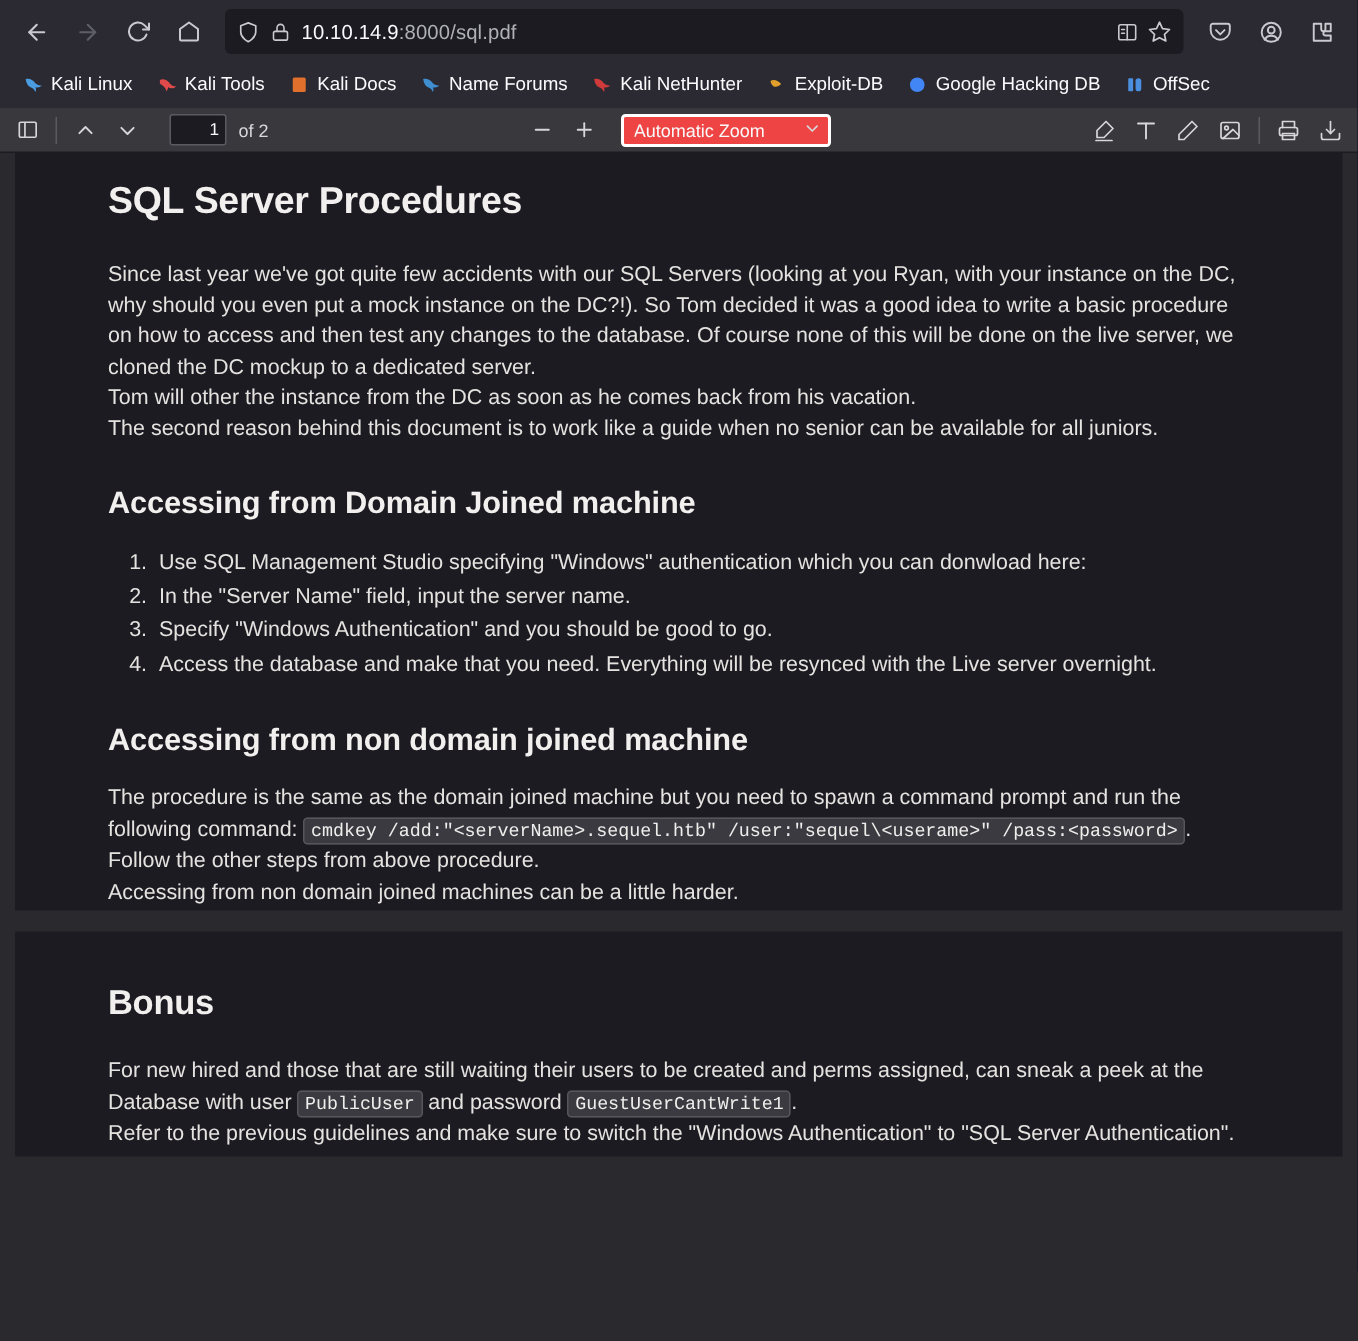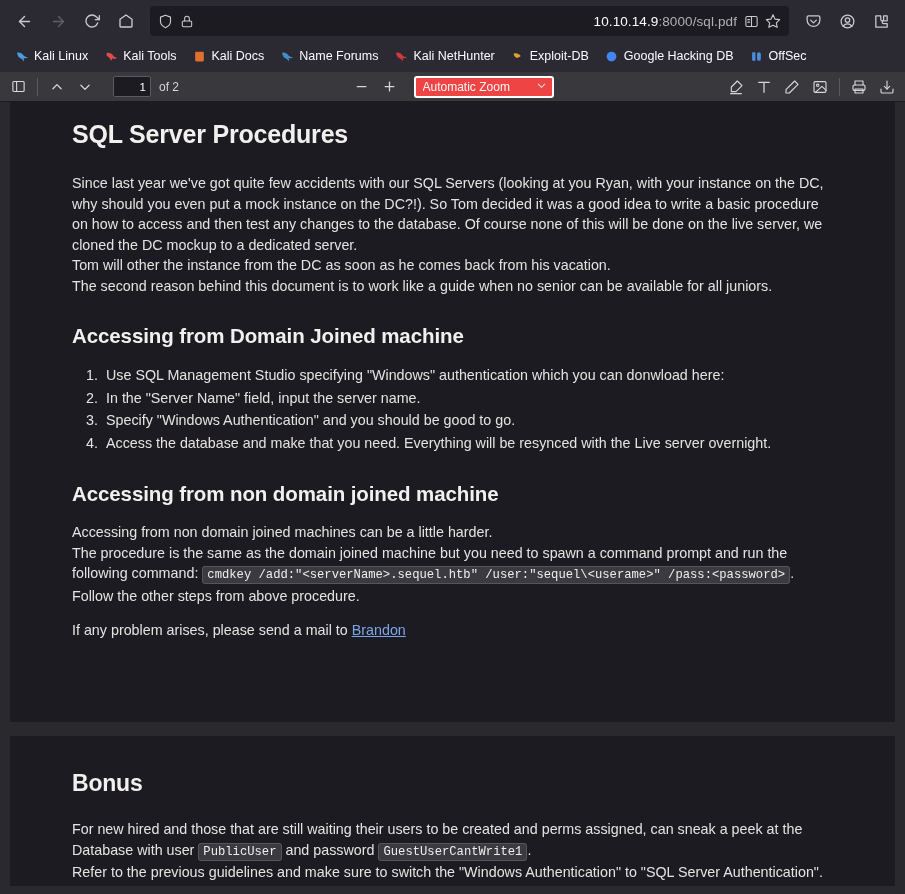--- a/index.html
+++ b/index.html
@@ -42,21 +42,21 @@
     margin: 0 6px;
     gap: 7px;
     position: relative;
   }
   .urlbar .url-text {
     flex: 1 1 auto;
     font-size: 13.5px;
     color: #fbfbfe;
     white-space: nowrap;
     overflow: hidden;
-    text-align: right;
+    text-align: left;
     letter-spacing: 0.1px;
   }
   .urlbar .url-host { color: #fbfbfe; }
   .urlbar .url-rest { color: #b0b0b8; }
   .urlbar-icons { display: flex; align-items: center; gap: 6px; }
   .ico { display: inline-flex; align-items: center; justify-content: center; }
   .ico svg { display: block; }
 
   
   .bookmarks {
@@ -144,21 +144,21 @@
     overflow: hidden;
     position: relative;
   }
   .page {
     background: #1c1b22;
     color: #e8e6e3;
     margin: 0 10px;
     padding: 18px 62px 40px 62px;
     position: relative;
   }
-  .page1 { height: 620px; }
+  .page1 { height: 505px; }
   .page-gap { height: 14px; background: #2a2a2e; }
   .page2 { height: 150px; padding-top: 34px; }
 
   h1.doc-h1 {
     font-size: 25px;
     font-weight: bold;
     margin: 0 0 24px 0;
     color: #f2f0ee;
     letter-spacing: -0.2px;
   }
@@ -453,22 +453,22 @@
       <li>
         <span>Use SQL Management Studio specifying "Windows" authentication which you can donwload here:</span><br>
       </li>
       <li><span>In the "Server Name" field, input the server name.</span></li>
       <li><span>Specify "Windows Authentication" and you should be good to go.</span></li>
       <li><span>Access the database and make that you need. Everything will be resynced with the Live server overnight.</span></li>
     </ol>
 
     <h2 class="doc-h2">Accessing from non domain joined machine</h2>
 
+    <p class="doc-p"><span>The procedure is the same as the domain joined machine but you need to spawn a command prompt and run the following command:</span> <code class="inline-code">cmdkey /add:"&lt;serverName&gt;.sequel.htb" /user:"sequel\&lt;userame&gt;" /pass:&lt;password&gt;</code><span>. Follow the other steps from above procedure.</span></p>
     <p class="doc-p">Accessing from non domain joined machines can be a little harder.</p>
-    <p class="doc-p"><span>The procedure is the same as the domain joined machine but you need to spawn a command prompt and run the following command:</span> <code class="inline-code">cmdkey /add:"&lt;serverName&gt;.sequel.htb" /user:"sequel\&lt;userame&gt;" /pass:&lt;password&gt;</code><span>. Follow the other steps from above procedure.</span></p>
 
     <div class="spacer-para"></div>
 
     <p class="doc-p"><span>If any problem arises, please send a mail to </span><a class="doc-link" href="#">Brandon</a></p>
   </div>
 
   <div class="page-gap"></div>
 
   <div class="page page2">
     <h1 class="doc-h1" style="font-size:23px;margin-bottom:22px">Bonus</h1>

